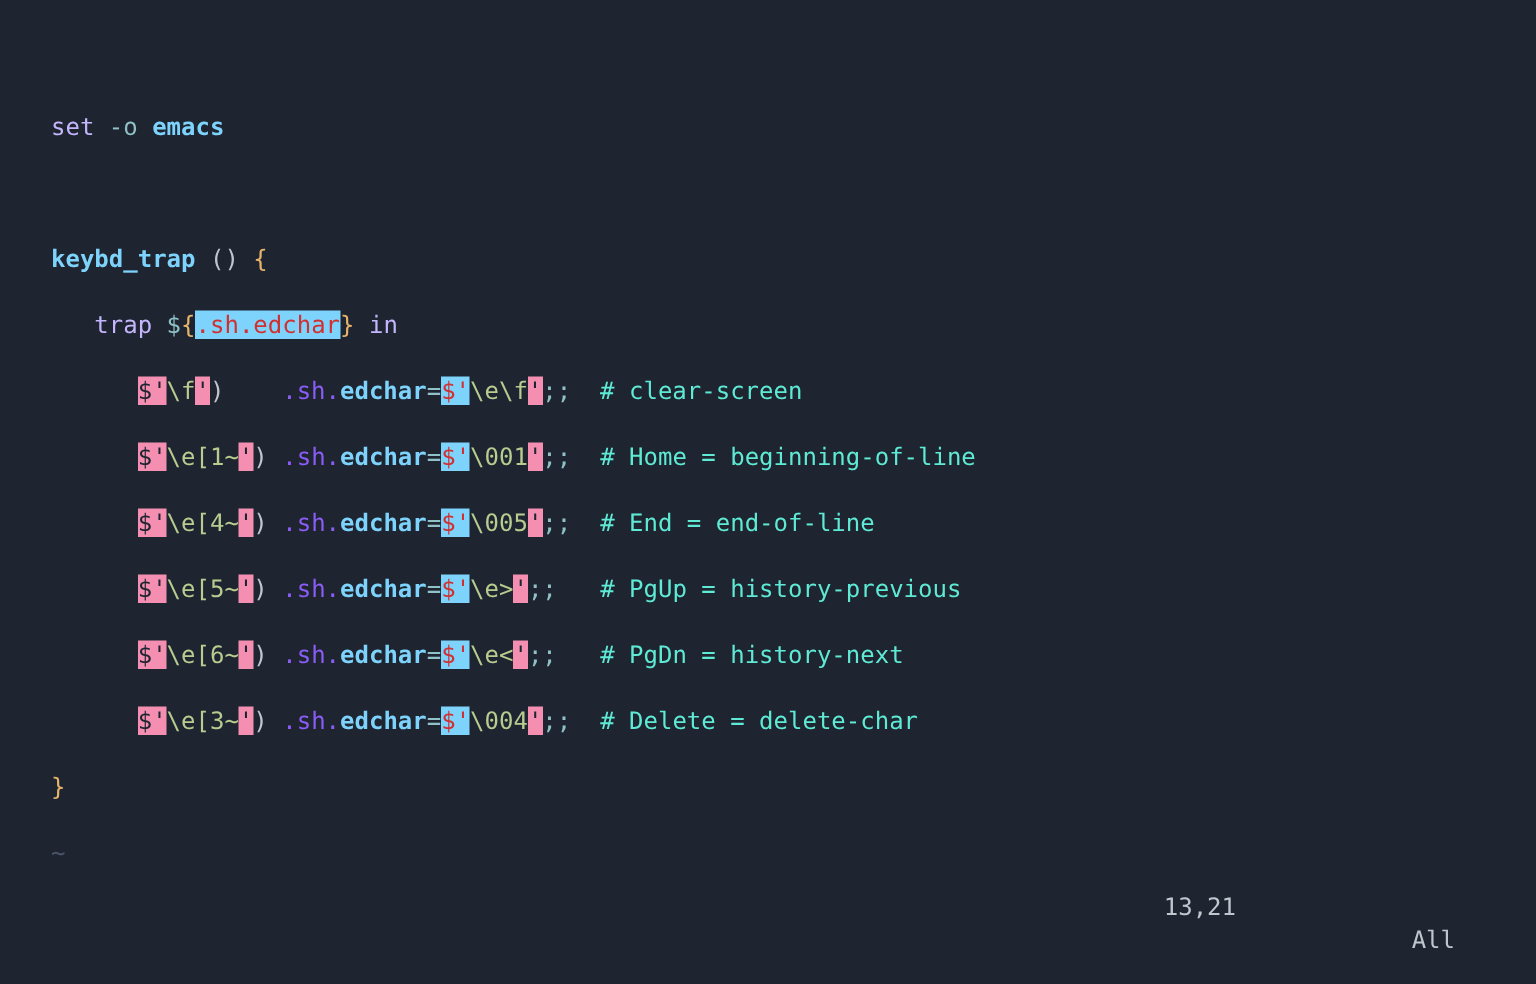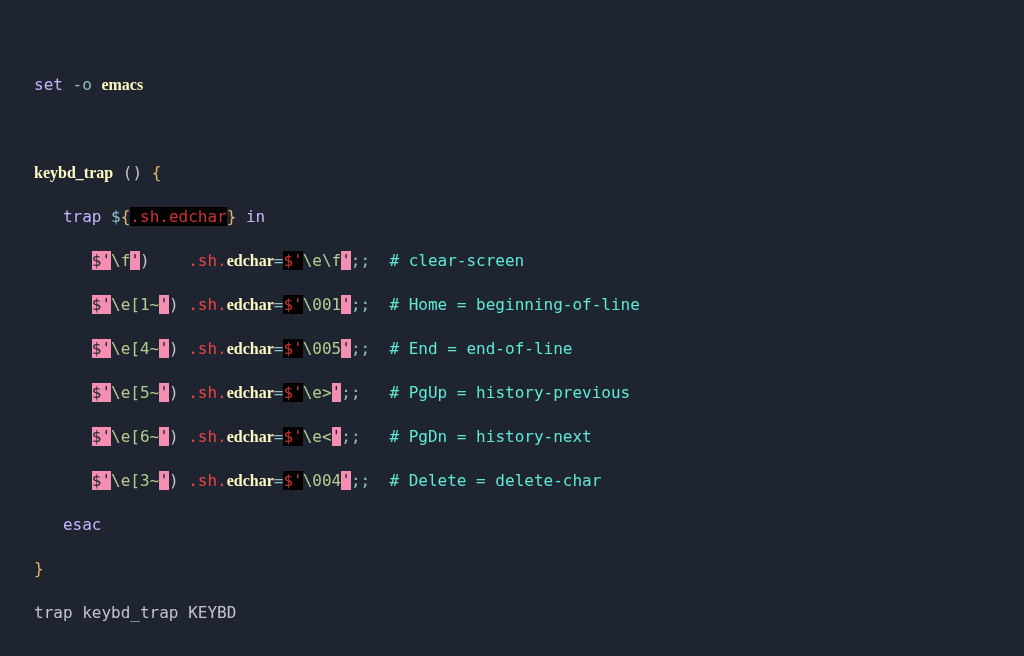--- a/index.html
+++ b/index.html
@@ -17,27 +17,27 @@
     color: #c0c5ce;
     padding: 30px 34px 0 34px;
     white-space: pre;
     position: relative;
     height: 100%;
     box-sizing: border-box;
   }
   .line { display: block; height: 22px; }
   .kw1   { color: #c4b5fd; }        
   .kw2   { color: #8fc1c7; }        
-  .fn    { color: #fef9c3; font-weight: bold; font-family: Liberation Serif, serif; } 
+  .fn    { color: #7dd3fc; font-weight: bold; } 
   .brace { color: #e6b36b; }
   .op    { color: #8fc1c7; }        
   .str   { color: #b7cc8f; }        
   .hl    { background: #f48fb1; color: #1e2430; } 
-  .hlred { background: #000000; color: #d13030; } 
-  .id    { color: #ef4444; }        
+  .hlred { background: #7dd3fc; color: #d13030; } 
+  .id    { color: #8b5cf6; }        
   .cmt   { color: #5eead4; }        
   .punct { color: #8fc1c7; }
   .plain { color: #c0c5ce; }
   .tilde { color: #4a5568; }
   .status {
     position: absolute;
     bottom: 18px;
     right: 0;
     width: 100%;
     font-family: inherit;
@@ -57,28 +57,30 @@
 <span class="line"><span class="kw1">set</span><span class="kw2"> -o </span><span class="fn">emacs</span></span>
 <span class="line"></span>
 <span class="line"><span class="fn">keybd_trap</span><span class="plain"> () </span><span class="brace">{</span></span>
 <span class="line"><span>   </span><span class="kw1">trap</span><span> </span><span class="op">$</span><span class="brace">{</span><span class="hlred">.sh.edchar</span><span class="brace">}</span><span class="kw1"> in</span></span>
 <span class="line"><span>      </span><span class="hl">$'</span><span class="str">\f</span><span class="hl">'</span><span class="plain">)</span><span>    </span><span class="id">.sh.</span><span class="fn">edchar</span><span class="op">=</span><span class="hlred">$'</span><span class="str">\e\f</span><span class="hl">'</span><span class="punct">;;</span><span>  </span><span class="cmt"># clear-screen</span></span>
 <span class="line"><span>      </span><span class="hl">$'</span><span class="str">\e[1~</span><span class="hl">'</span><span class="plain">)</span><span> </span><span class="id">.sh.</span><span class="fn">edchar</span><span class="op">=</span><span class="hlred">$'</span><span class="str">\001</span><span class="hl">'</span><span class="punct">;;</span><span>  </span><span class="cmt"># Home = beginning-of-line</span></span>
 <span class="line"><span>      </span><span class="hl">$'</span><span class="str">\e[4~</span><span class="hl">'</span><span class="plain">)</span><span> </span><span class="id">.sh.</span><span class="fn">edchar</span><span class="op">=</span><span class="hlred">$'</span><span class="str">\005</span><span class="hl">'</span><span class="punct">;;</span><span>  </span><span class="cmt"># End = end-of-line</span></span>
 <span class="line"><span>      </span><span class="hl">$'</span><span class="str">\e[5~</span><span class="hl">'</span><span class="plain">)</span><span> </span><span class="id">.sh.</span><span class="fn">edchar</span><span class="op">=</span><span class="hlred">$'</span><span class="str">\e&gt;</span><span class="hl">'</span><span class="punct">;;</span><span>   </span><span class="cmt"># PgUp = history-previous</span></span>
 <span class="line"><span>      </span><span class="hl">$'</span><span class="str">\e[6~</span><span class="hl">'</span><span class="plain">)</span><span> </span><span class="id">.sh.</span><span class="fn">edchar</span><span class="op">=</span><span class="hlred">$'</span><span class="str">\e&lt;</span><span class="hl">'</span><span class="punct">;;</span><span>   </span><span class="cmt"># PgDn = history-next</span></span>
 <span class="line"><span>      </span><span class="hl">$'</span><span class="str">\e[3~</span><span class="hl">'</span><span class="plain">)</span><span> </span><span class="id">.sh.</span><span class="fn">edchar</span><span class="op">=</span><span class="hlred">$'</span><span class="str">\004</span><span class="hl">'</span><span class="punct">;;</span><span>  </span><span class="cmt"># Delete = delete-char</span></span>
-<span class="line"><span>   </span><span class="kw1">esac</span></span>
 <span class="line"><span class="brace">}</span></span>
-<span class="line"><span class="plain">trap keybd_trap KEYBD</span></span>
 <span class="line tilde">~</span>
 
 
 
 
 
 
 
 
 
 
+<div class="status">
+  <span class="pos">13,21</span>
+  <span class="view">All</span>
+</div>
 
 </div>
 
 </body></html>

